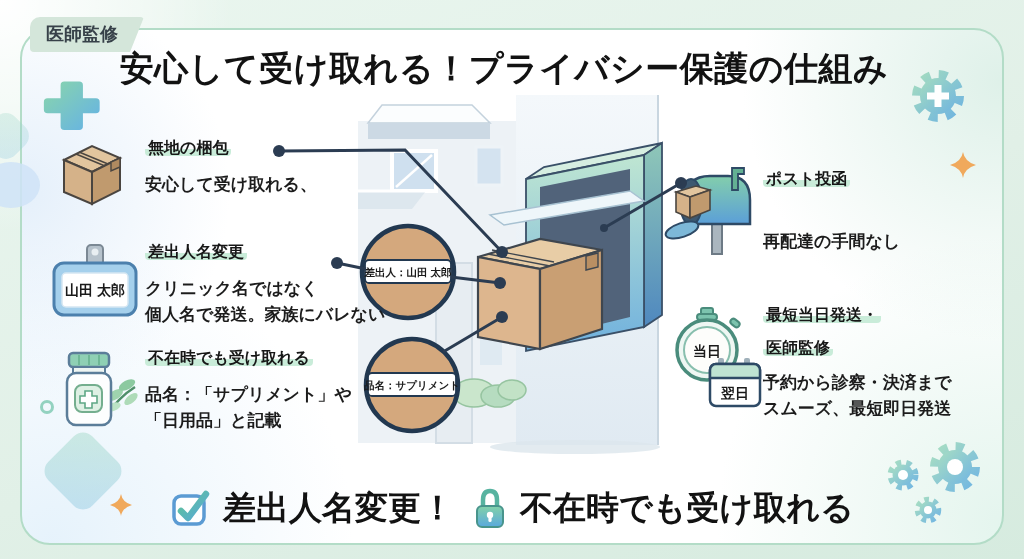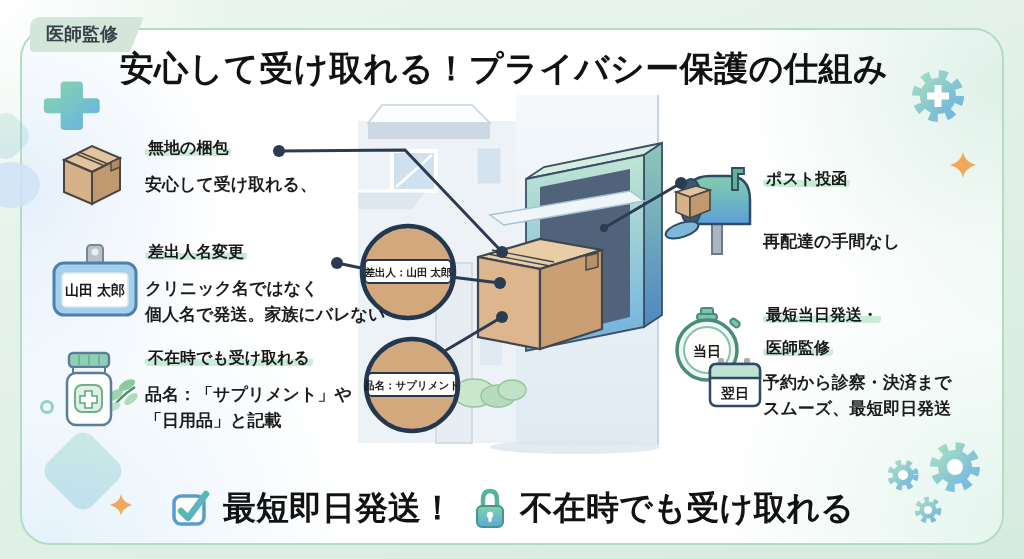--- a/index.html
+++ b/index.html
@@ -323,21 +323,21 @@
         <defs>
             <linearGradient id="ckg" x1="0" y1="0" x2="1" y2="1">
           <stop offset="0" stop-color="#5ec493"></stop>
               <stop offset="1" stop-color="#58a8dc"></stop>
         </linearGradient>
           </defs>
         <rect x="4" y="9" width="30" height="28" rx="7" fill="#ffffff" stroke="#5b9bd3" stroke-width="3.5"></rect>
         <path d="M11 24 L18 31 L36 7" fill="none" stroke="url(#ckg)" stroke-width="6.5" stroke-linecap="round" stroke-linejoin="round"></path>
       </svg>
     </span>
-    <span>最短即日発送！</span>
+    <span>差出人名変更！</span>
     <span style="display:inline-flex; margin-left:6px;">
       <svg width="38" height="44" viewBox="0 0 38 44">
         <defs>
             <linearGradient id="lkg" x1="0" y1="0" x2="0" y2="1">
           <stop offset="0" stop-color="#82d2a8"></stop>
               <stop offset="1" stop-color="#5aa9de"></stop>
         </linearGradient>
           </defs>
         <path d="M12 22 V14 Q12 5 19 5 Q26 5 26 14 V22" fill="none" stroke="#57b3a0" stroke-width="4.5"></path>
         <rect x="6" y="20" width="26" height="21" rx="5" fill="url(#lkg)" stroke="#48948c" stroke-width="2"></rect>

